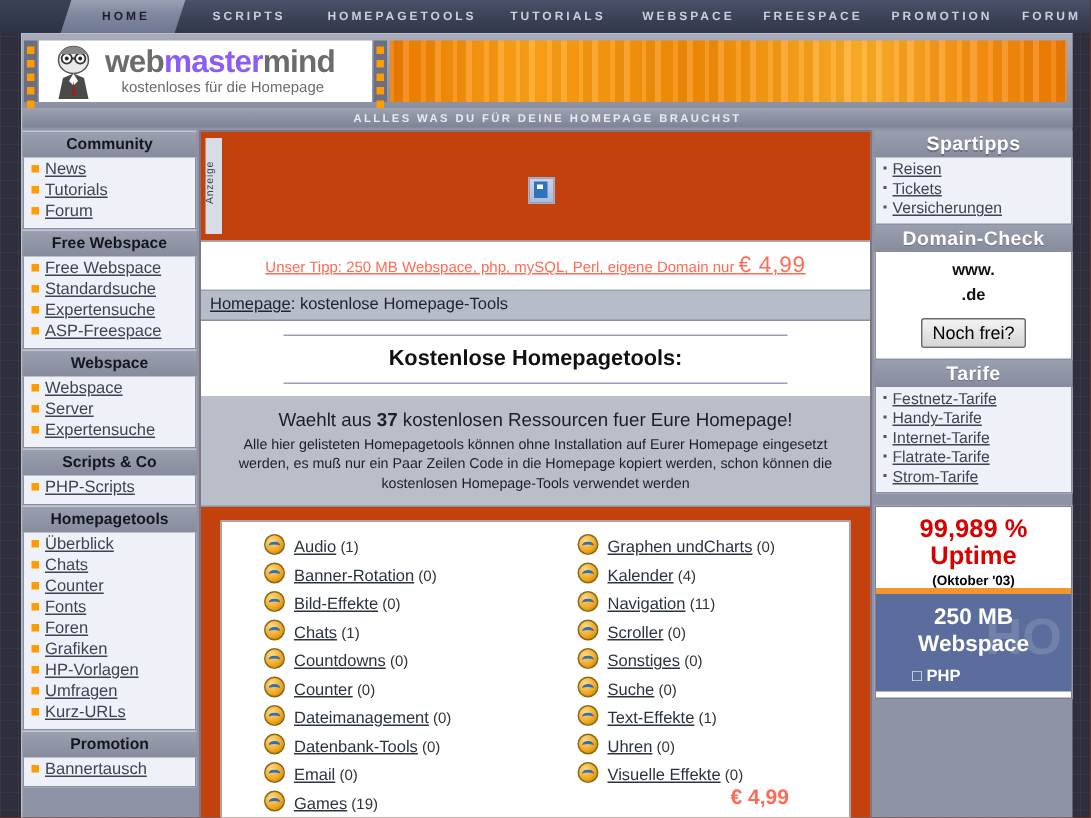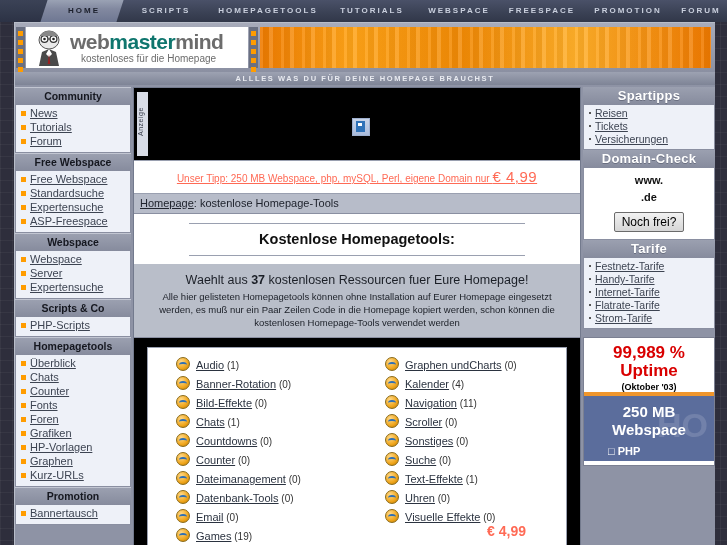--- a/index.html
+++ b/index.html
@@ -63,21 +63,21 @@
     background:#ffffff;overflow:hidden;
   }
   #logoface{
     position:absolute;left:6px;top:3px;width:34px;height:36px;
   }
   #logotext{
     position:absolute;left:44px;top:3px;
     font-size:21px;font-weight:bold;letter-spacing:-.5px;
     color:#6c6c6c;font-family:"Liberation Sans", sans-serif;
   }
-  #logotext .o{color:#0f766e;}
+  #logotext .o{color:#8b5cf6;}
   #logosub{
     position:absolute;left:55px;top:26px;font-size:10px;color:#6c6c6c;
   }
   #banner{
     position:absolute;left:245px;top:4px;width:451px;height:41px;
     background:
       repeating-linear-gradient(to right,
         rgba(255,255,255,.10) 0px, rgba(255,255,255,.10) 3px,
         rgba(0,0,0,.05) 3px, rgba(0,0,0,.05) 9px,
         rgba(255,255,255,.14) 9px, rgba(255,255,255,.14) 13px,
@@ -86,21 +86,21 @@
   }
   #tagline{
     position:absolute;left:0;top:49px;width:700px;height:13px;
     background:linear-gradient(to bottom,#9da2b2,#7e8496);
     color:#e8eaf0;font-size:7.5px;letter-spacing:1.6px;font-weight:bold;
     text-align:center;line-height:13px;white-space:nowrap;
   }
 
   
   #colL{position:absolute;left:0;top:64px;width:116px;}
-  #colC{position:absolute;left:118px;top:64px;width:448px;height:459px;background:#000000;border:1px solid #737a8d;box-sizing:border-box;}
+  #colC{position:absolute;left:118px;top:64px;width:448px;height:459px;background:#c2410c;border:1px solid #737a8d;box-sizing:border-box;}
   #colR{position:absolute;left:568px;top:64px;width:132px;}
 
   .navhead{
     background:linear-gradient(to bottom,#9ba0b0,#868b9d);
     color:#15171f;font-weight:bold;font-size:10.5px;text-align:center;
     padding:2px 0 3px;border-top:1px solid #c2c6d2;
   }
   .navbox{background:#eef1f8;padding:2px 0 3px 0;border:1px solid #8a8fa1;border-top:none;}
   .navrow{padding:0 0 1px 5px;white-space:nowrap;line-height:13px;}
   .bullet{
@@ -317,21 +317,21 @@
         </div>
         <div class="navhead">Homepagetools</div>
         <div class="navbox">
           <div class="navrow"><span class="bullet"></span><a href="#">Überblick</a></div>
           <div class="navrow"><span class="bullet"></span><a href="#">Chats</a></div>
           <div class="navrow"><span class="bullet"></span><a href="#">Counter</a></div>
           <div class="navrow"><span class="bullet"></span><a href="#">Fonts</a></div>
           <div class="navrow"><span class="bullet"></span><a href="#">Foren</a></div>
           <div class="navrow"><span class="bullet"></span><a href="#">Grafiken</a></div>
           <div class="navrow"><span class="bullet"></span><a href="#">HP-Vorlagen</a></div>
-          <div class="navrow"><span class="bullet"></span><a href="#">Graphen</a></div>
+          <div class="navrow"><span class="bullet"></span><a href="#">Umfragen</a></div>
           <div class="navrow"><span class="bullet"></span><a href="#">Kurz-URLs</a></div>
         </div>
         <div class="navhead">Promotion</div>
         <div class="navbox">
           <div class="navrow"><span class="bullet"></span><a href="#">Bannertausch</a></div>
         </div>
       </div>
 
     <div id="colC">
 

